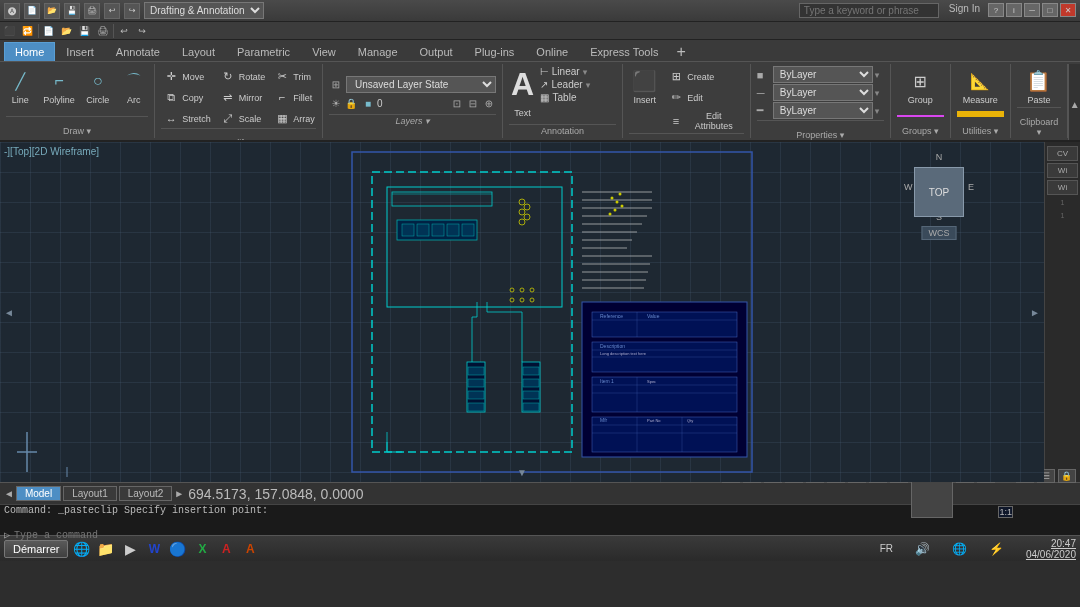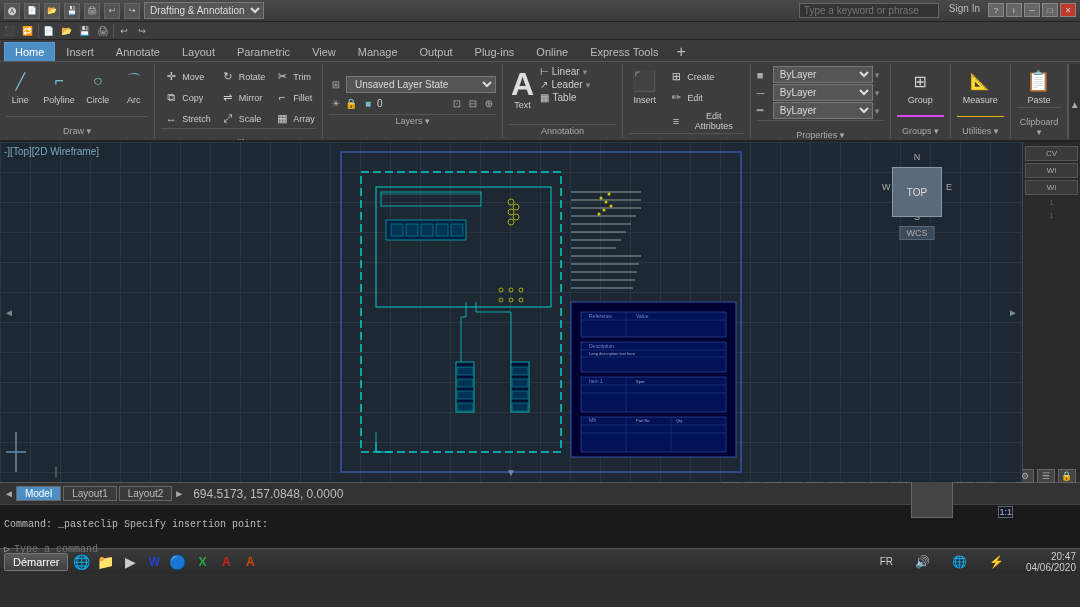--- a/index.html
+++ b/index.html
@@ -148,21 +148,21 @@
     }
     .annot-content { display: flex; align-items: flex-start; gap: 4px; flex: 1; }
     .text-btn {
       display: flex;
       flex-direction: column;
       align-items: center;
       cursor: pointer;
       padding: 2px;
     }
     .text-big { font-size: 32px; font-weight: bold; color: #ddd; line-height: 1; }
-    .text-lbl { font-size: 9px; color: #ccc; }
+    .text-lbl { font-size: 9px; color: #ccc; margin-top: 8px; }
     .annot-sub { display: flex; flex-direction: column; gap: 2px; }
     .annot-sub-row { display: flex; align-items: center; gap: 3px; font-size: 10px; color: #ccc; cursor: pointer; }
 
     
     .block-section {
       display: flex;
       flex-direction: column;
       padding: 2px 6px;
       border-right: 1px solid #555;
       min-width: 100px;
@@ -217,21 +217,21 @@
       position: absolute;
       top: 4px;
       left: 4px;
       font-size: 10px;
       color: #7ab;
       z-index: 10;
     }
 
     
     #right-panel {
-      width: 58px;
+      width: 36px;
       background: #2a2a2a;
       border-left: 1px solid #444;
       display: flex;
       flex-direction: column;
       padding: 4px 2px;
       gap: 2px;
       overflow: hidden;
     }
     .rp-btn {
       width: 100%;
@@ -311,33 +311,33 @@
       height: 22px;
       background: #333;
       border-top: 1px solid #555;
       display: flex;
       align-items: center;
       padding: 0 4px;
       gap: 4px;
       font-size: 10px;
       color: #bbb;
     }
-    .status-coords { font-size: 12px; color: #bbb; min-width: 160px; text-align: center; }
+    .status-coords { font-size: 14px; color: #bbb; min-width: 160px; }
     .status-icons { display: flex; gap: 3px; margin-left: auto; }
     .si { width: 18px; height: 14px; background: #444; border: 1px solid #666; display: flex; align-items: center; justify-content: center; font-size: 9px; cursor: pointer; color: #aaa; }
     .model-tabs { display: flex; gap: 2px; }
     .mtab { padding: 1px 8px; background: #3a3a3a; border: 1px solid #666; font-size: 10px; cursor: pointer; color: #bbb; }
     .mtab.active { background: #4d8ec4; color: #fff; }
 
     
     #command-area {
-      height: 44px;
+      height: 31px;
       background: #1a1a1a;
       border-top: 1px solid #444;
-      padding: 14px 4px;
+      padding: 0 4px;
       font-size: 10px;
       color: #bbb;
       font-family: 'Courier New', monospace;
     }
     #command-area .cmd-history { height: 24px; overflow: hidden; }
     #command-input-row {
       display: flex;
       align-items: center;
       gap: 4px;
     }
@@ -381,21 +381,21 @@
     }
     .sys-tray {
       margin-left: auto;
       display: flex;
       align-items: center;
       gap: 22px;
       font-size: 10px;
       color: #ccc;
     }
     .tray-icon { font-size: 12px; cursor: pointer; }
-    .clock { font-size: 10px; color: #ccc; text-align: right; }
+    .clock { font-size: 10px; color: #ccc; text-align: right; text-decoration: underline; }
 
     
     .nav-arrow { position: absolute; font-size: 10px; color: #789; cursor: pointer; }
 
     
     .ribbon-collapse { width: 12px; height: 80px; display: flex; align-items: center; justify-content: center; background: #333; border-left: 1px solid #555; cursor: pointer; color: #aaa; font-size: 10px; }
   </style>
 </head>
 <body>
 
@@ -540,21 +540,21 @@
         <div class="li-icon">🔒</div>
         <div class="li-icon" style="color:#7bc;">■</div>
         <span style="font-size:10px;color:#ccc;">0</span>
       </div>
       <div style="display:flex;gap:2px;">
         <div class="li-icon">⊡</div>
         <div class="li-icon">⊟</div>
         <div class="li-icon">⊕</div>
       </div>
     </div>
-    <div class="ribbon-group-label" style="border-top:1px solid #555;margin-top:1px;padding-top:1px;">Layers ▾</div>
+    <div class="ribbon-group-label" style="border-top:1px solid #555;margin-top:1px;padding-top:1px;font-style:italic;">Layers ▾</div>
   </div>
 
   <div class="annot-section">
     <div class="annot-content">
       <div class="text-btn">
         <div class="text-big">A</div>
         <div class="text-lbl">Text</div>
       </div>
       <div class="annot-sub">
         <div class="annot-sub-row">
@@ -635,21 +635,21 @@
     <div class="ribbon-group-label" style="border-top:2px solid #d946ef;">Groups ▾</div>
   </div>
 
   <div class="ribbon-group" style="min-width:60px;">
     <div class="ribbon-group-content">
       <div class="rb-btn">
         <div class="rb-icon">📐</div>
         <div class="rb-label">Measure</div>
       </div>
     </div>
-    <div class="ribbon-group-label" style="border-top:1px solid #eab308;">Utilities ▾</div>
+    <div class="ribbon-group-label" style="border-top:6px solid #eab308;">Utilities ▾</div>
   </div>
 
   <div class="ribbon-group" style="min-width:50px;">
     <div class="ribbon-group-content">
       <div class="rb-btn">
         <div class="rb-icon" style="font-size:20px;">📋</div>
         <div class="rb-label">Paste</div>
       </div>
     </div>
     <div class="ribbon-group-label" style="border-top:1px solid #555;">Clipboard ▾</div>

